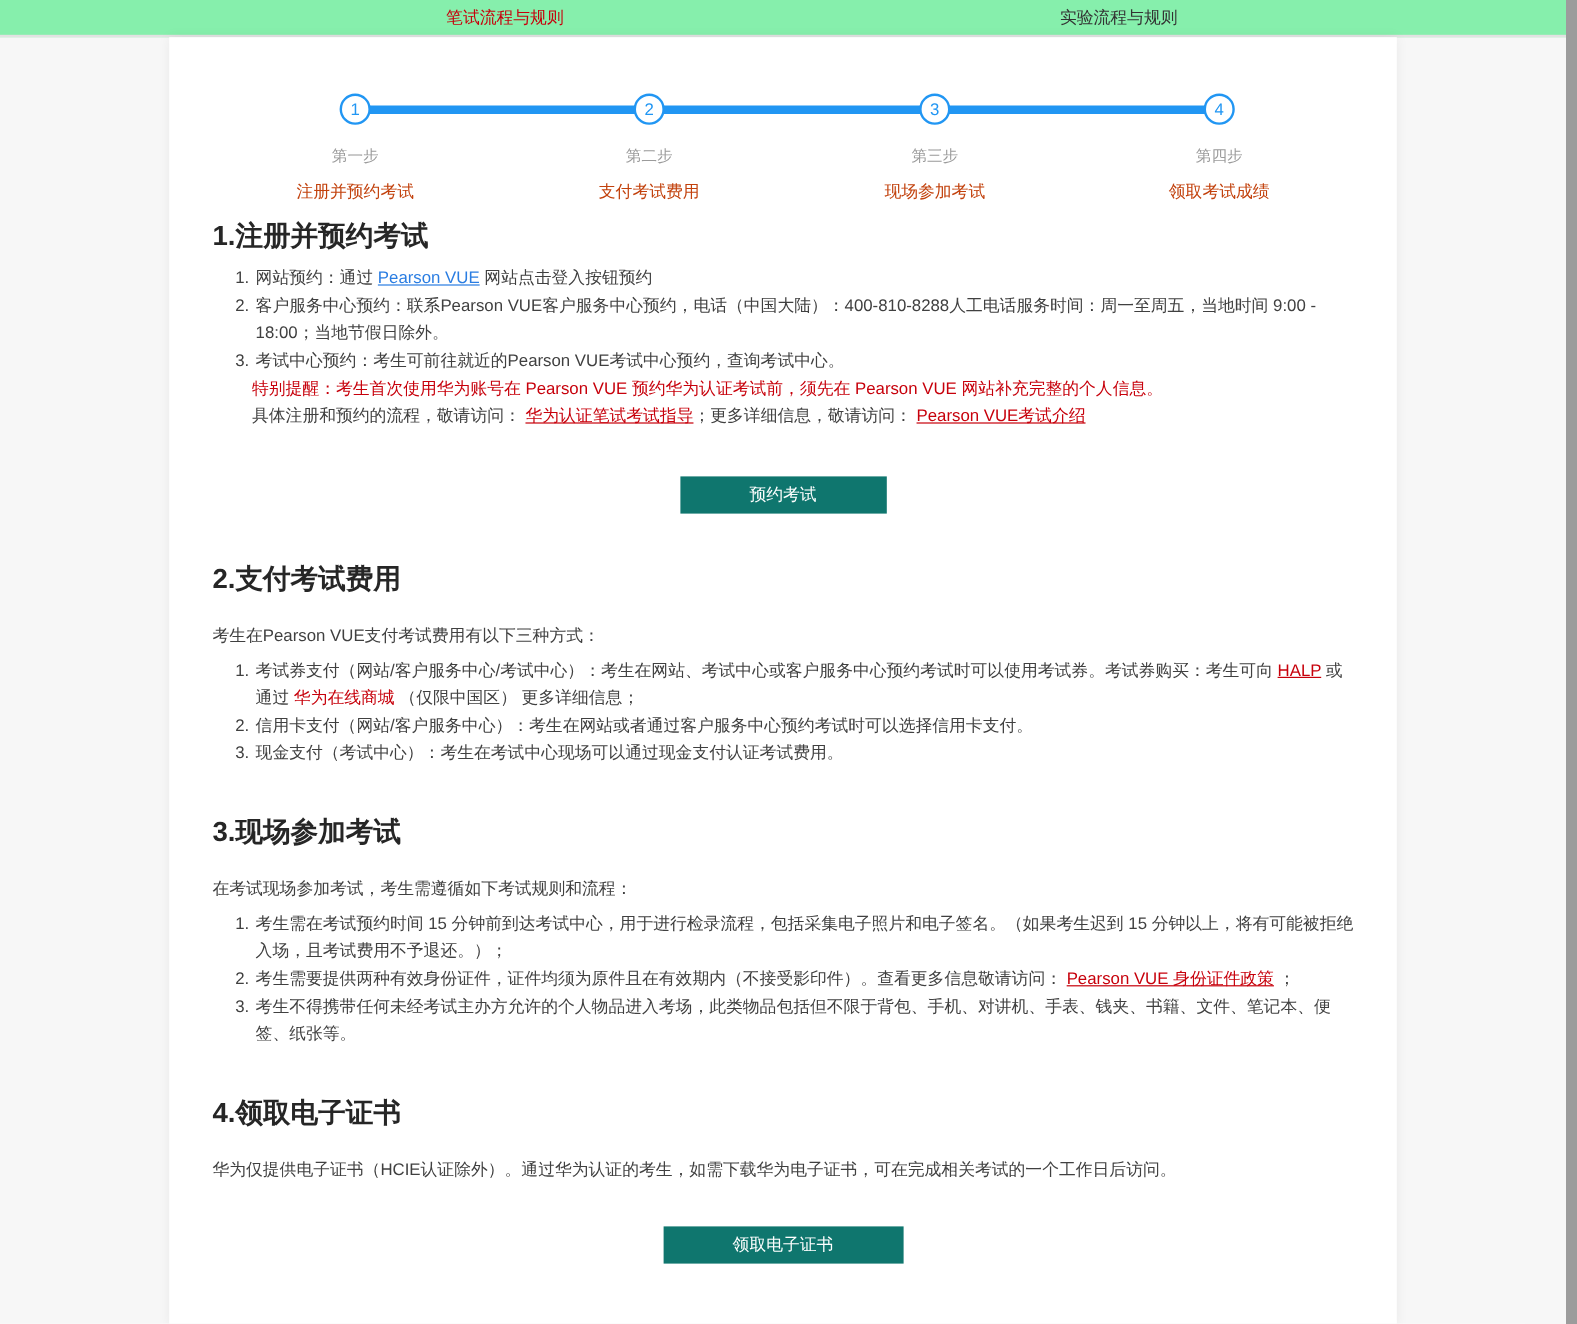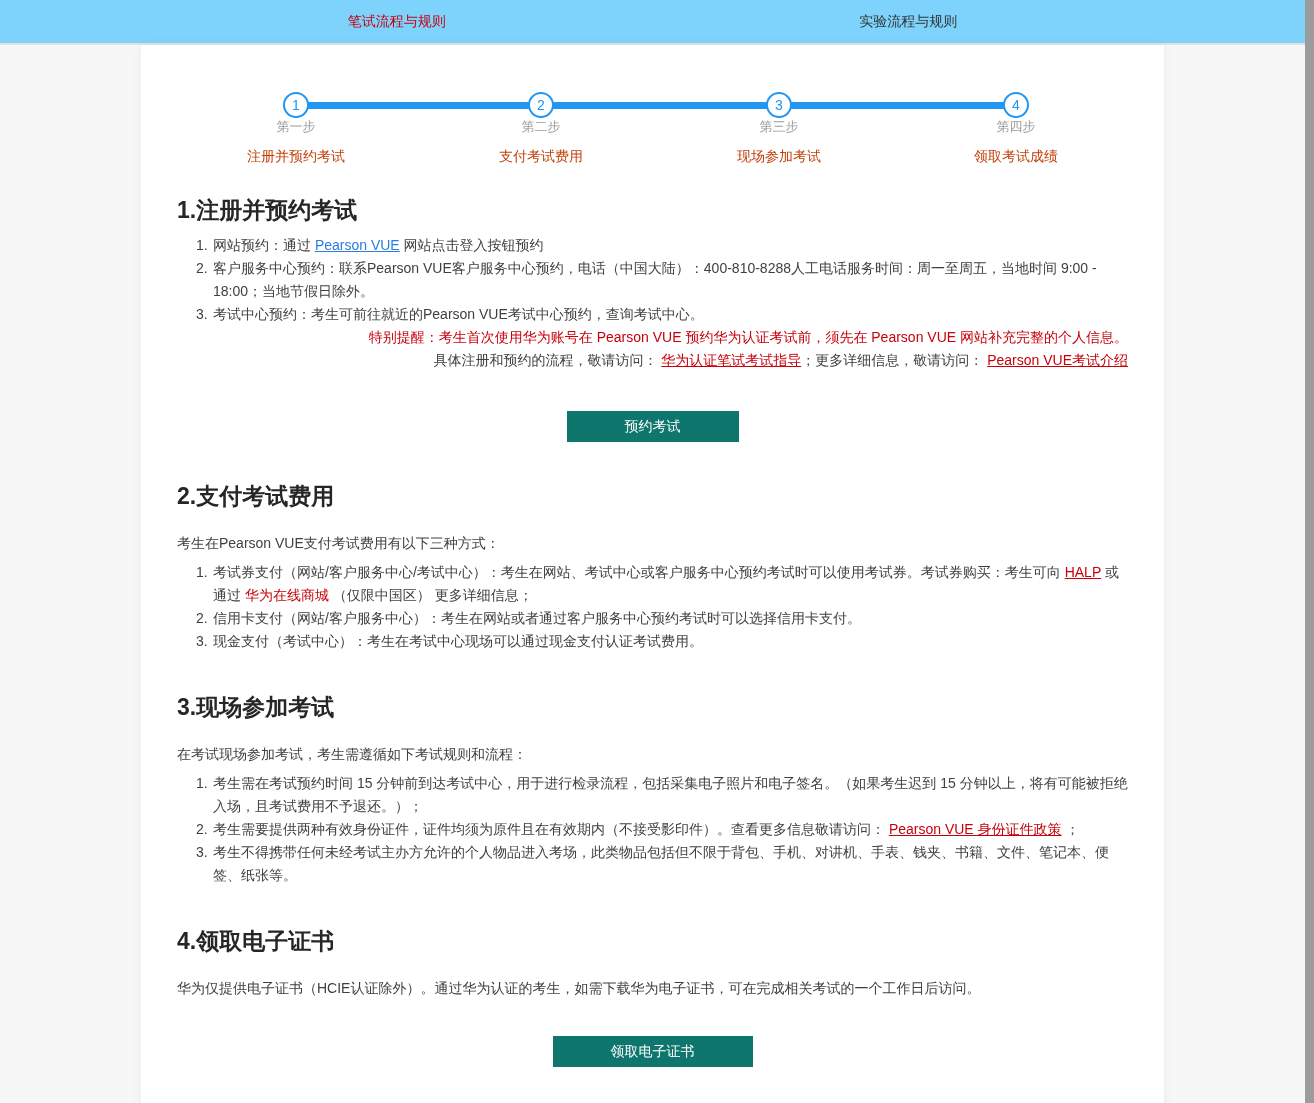--- a/index.html
+++ b/index.html
@@ -4,23 +4,24 @@
 <style>
   * { box-sizing: border-box; margin: 0; padding: 0; }
   html, body {
     width: 1314px; height: 1103px;
     font-family: "Liberation Sans", "DejaVu Sans", sans-serif;
     background: #f7f7f7;
     overflow: hidden;
   }
   
   .topbar {
-    width: 100%; height: 45px;
-    background: #7dd3fc;
+    width: 100%; height: 31px;
+    background: #86efac;
     border-bottom: 2px solid #e2e2e2;
+    padding-left: 24px;
   }
   .topbar-inner {
     margin-left: 141px; width: 1023px; height: 100%;
     display: flex; align-items: center;
   }
   .tab {
     flex: 1; text-align: center;
     font-size: 14px; color: #333; cursor: pointer;
     line-height: 29px;
   }
@@ -41,32 +42,32 @@
     background: #2196f3; border-radius: 3px; z-index: 0;
   }
   .step { position: absolute; top: 47px; width: 200px; transform: translateX(-50%); text-align: center; z-index: 1; }
   .s1 { left: 119px; } .s2 { left: 364px; } .s3 { left: 602px; } .s4 { left: 839px; }
   .step-circle {
     width: 26px; height: 26px; margin: 0 auto;
     background: #fff; border: 2px solid #2196f3; border-radius: 50%;
     display: flex; align-items: center; justify-content: center;
     color: #2196f3; font-size: 14px;
   }
-  .step-label { font-size: 13px; color: #9b9b9b; }
+  .step-label { margin-top: 17px; font-size: 13px; color: #9b9b9b; }
   .step-name  { margin-top: 12px; font-size: 14px; color: #c2410c; }
   
   .section { margin-top: 39px; }
   .section:first-of-type { margin-top: 58px; }
   .section-heading { font-size: 23px; font-weight: bold; color: #262626; }
   .section-intro { margin-top: 21px; font-size: 14px; color: #404040; line-height: 20px; }
   .olist { margin-top: 8px; }
   .list-item { display: flex; font-size: 14px; color: #404040; line-height: 23px; padding-left: 19px; }
   .li-num { flex: none; width: 17px; }
   .li-txt { flex: 1; }
-  .note { padding-left: 33px; font-size: 14px; color: #404040; line-height: 23px; text-align: right; }
+  .note { padding-left: 33px; font-size: 14px; color: #404040; line-height: 23px; }
   .red { color: #c7000b; }
   a.link-blue { color: #2a7de2; text-decoration: underline; cursor: pointer; }
   a.link-red { color: #c7000b; text-decoration: underline; cursor: pointer; }
   a.link-red-plain { color: #c7000b; text-decoration: none; cursor: pointer; }
   
   .btn-row { margin-top: 39px; text-align: center; }
   .primary-btn {
     width: 172px; height: 31px;
     background: #0f766e; color: #fff;
     border: none; font-size: 14px; cursor: pointer;

